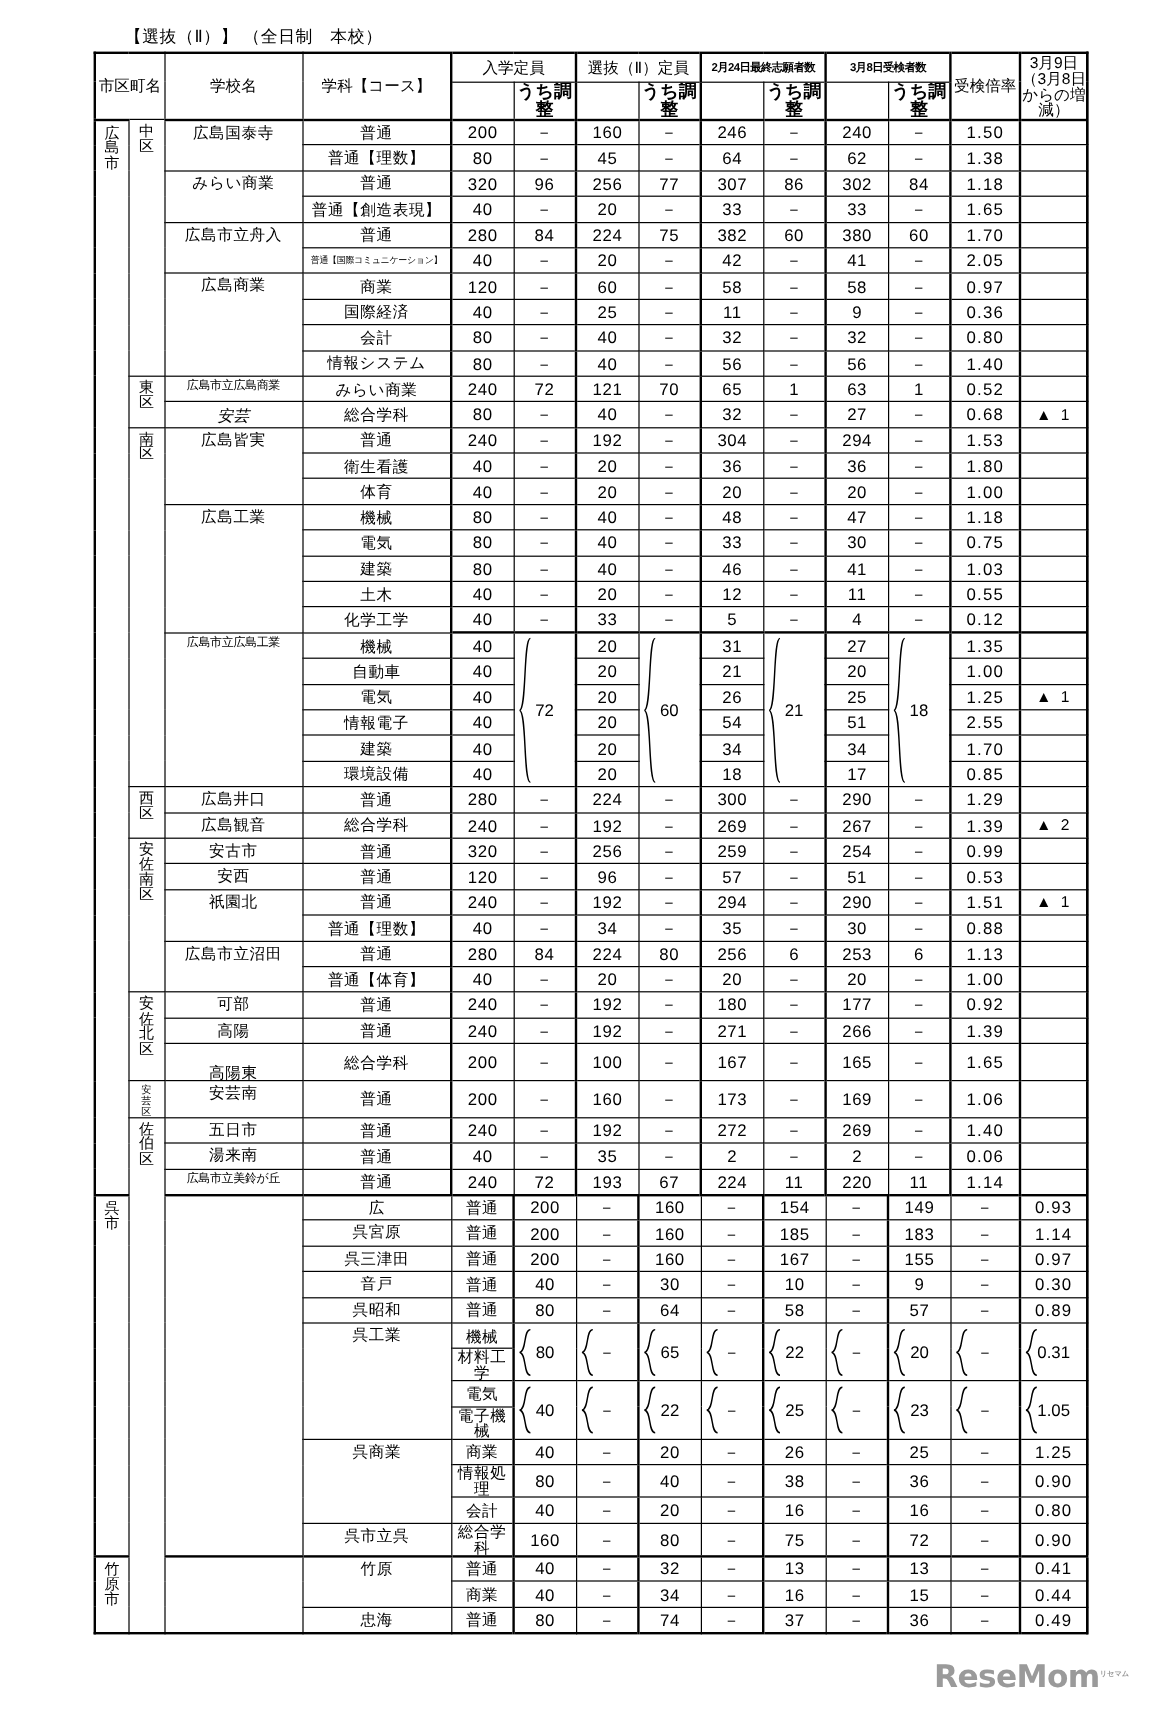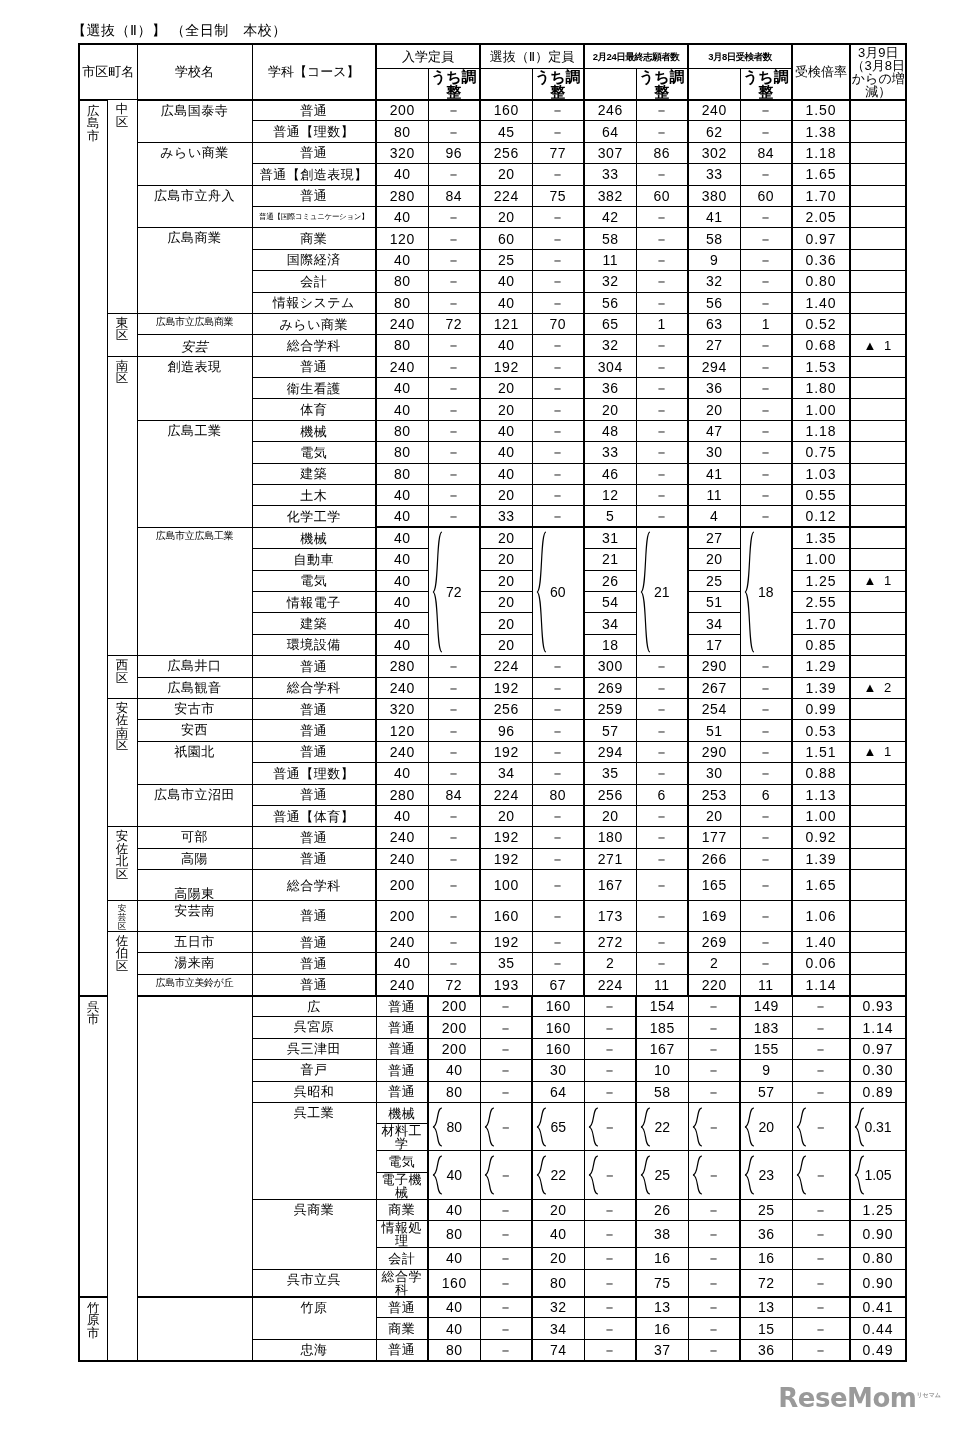--- a/index.html
+++ b/index.html
@@ -9,21 +9,21 @@
     background: #ffffff;
     font-family: "Liberation Sans", "DejaVu Sans", sans-serif;
   }
   #page {
     position: relative;
     width: 963px; height: 1437px;
     background: #fff;
   }
   .caption {
     position: absolute;
-    left: 72px; top: 22px;
+    left: 104px; top: 22px;
     font-size: 14px;
     letter-spacing: 0.5px;
     color: #000;
     white-space: nowrap;
   }
   table.main {
     position: absolute;
     left: 78px; top: 43px;
     width: 812px;
     border-collapse: collapse;
@@ -334,21 +334,21 @@
           <td class="num vthick-r">－</td>
           <td class="num">32</td>
           <td class="num vthick-r">－</td>
           <td class="num">27</td>
           <td class="num vthick-r">－</td>
           <td class="ratio vthick-r">0.68</td>
           <td class="delta">▲ 1</td>
         </tr>
         <tr>
           <td class="ward" rowspan="14" style="vertical-align: top; padding-top: 3px;">南<br>区</td>
-          <td class="school" rowspan="3" style="vertical-align: top; padding-top: 3px;">創造表現</td>
+          <td class="school" rowspan="3" style="vertical-align: top; padding-top: 3px;">広島皆実</td>
           <td class="dept vthick-r">普通</td>
           <td class="num">240</td>
           <td class="num vthick-r">－</td>
           <td class="num">192</td>
           <td class="num vthick-r">－</td>
           <td class="num">304</td>
           <td class="num vthick-r">－</td>
           <td class="num">294</td>
           <td class="num vthick-r">－</td>
           <td class="ratio vthick-r">1.53</td>

